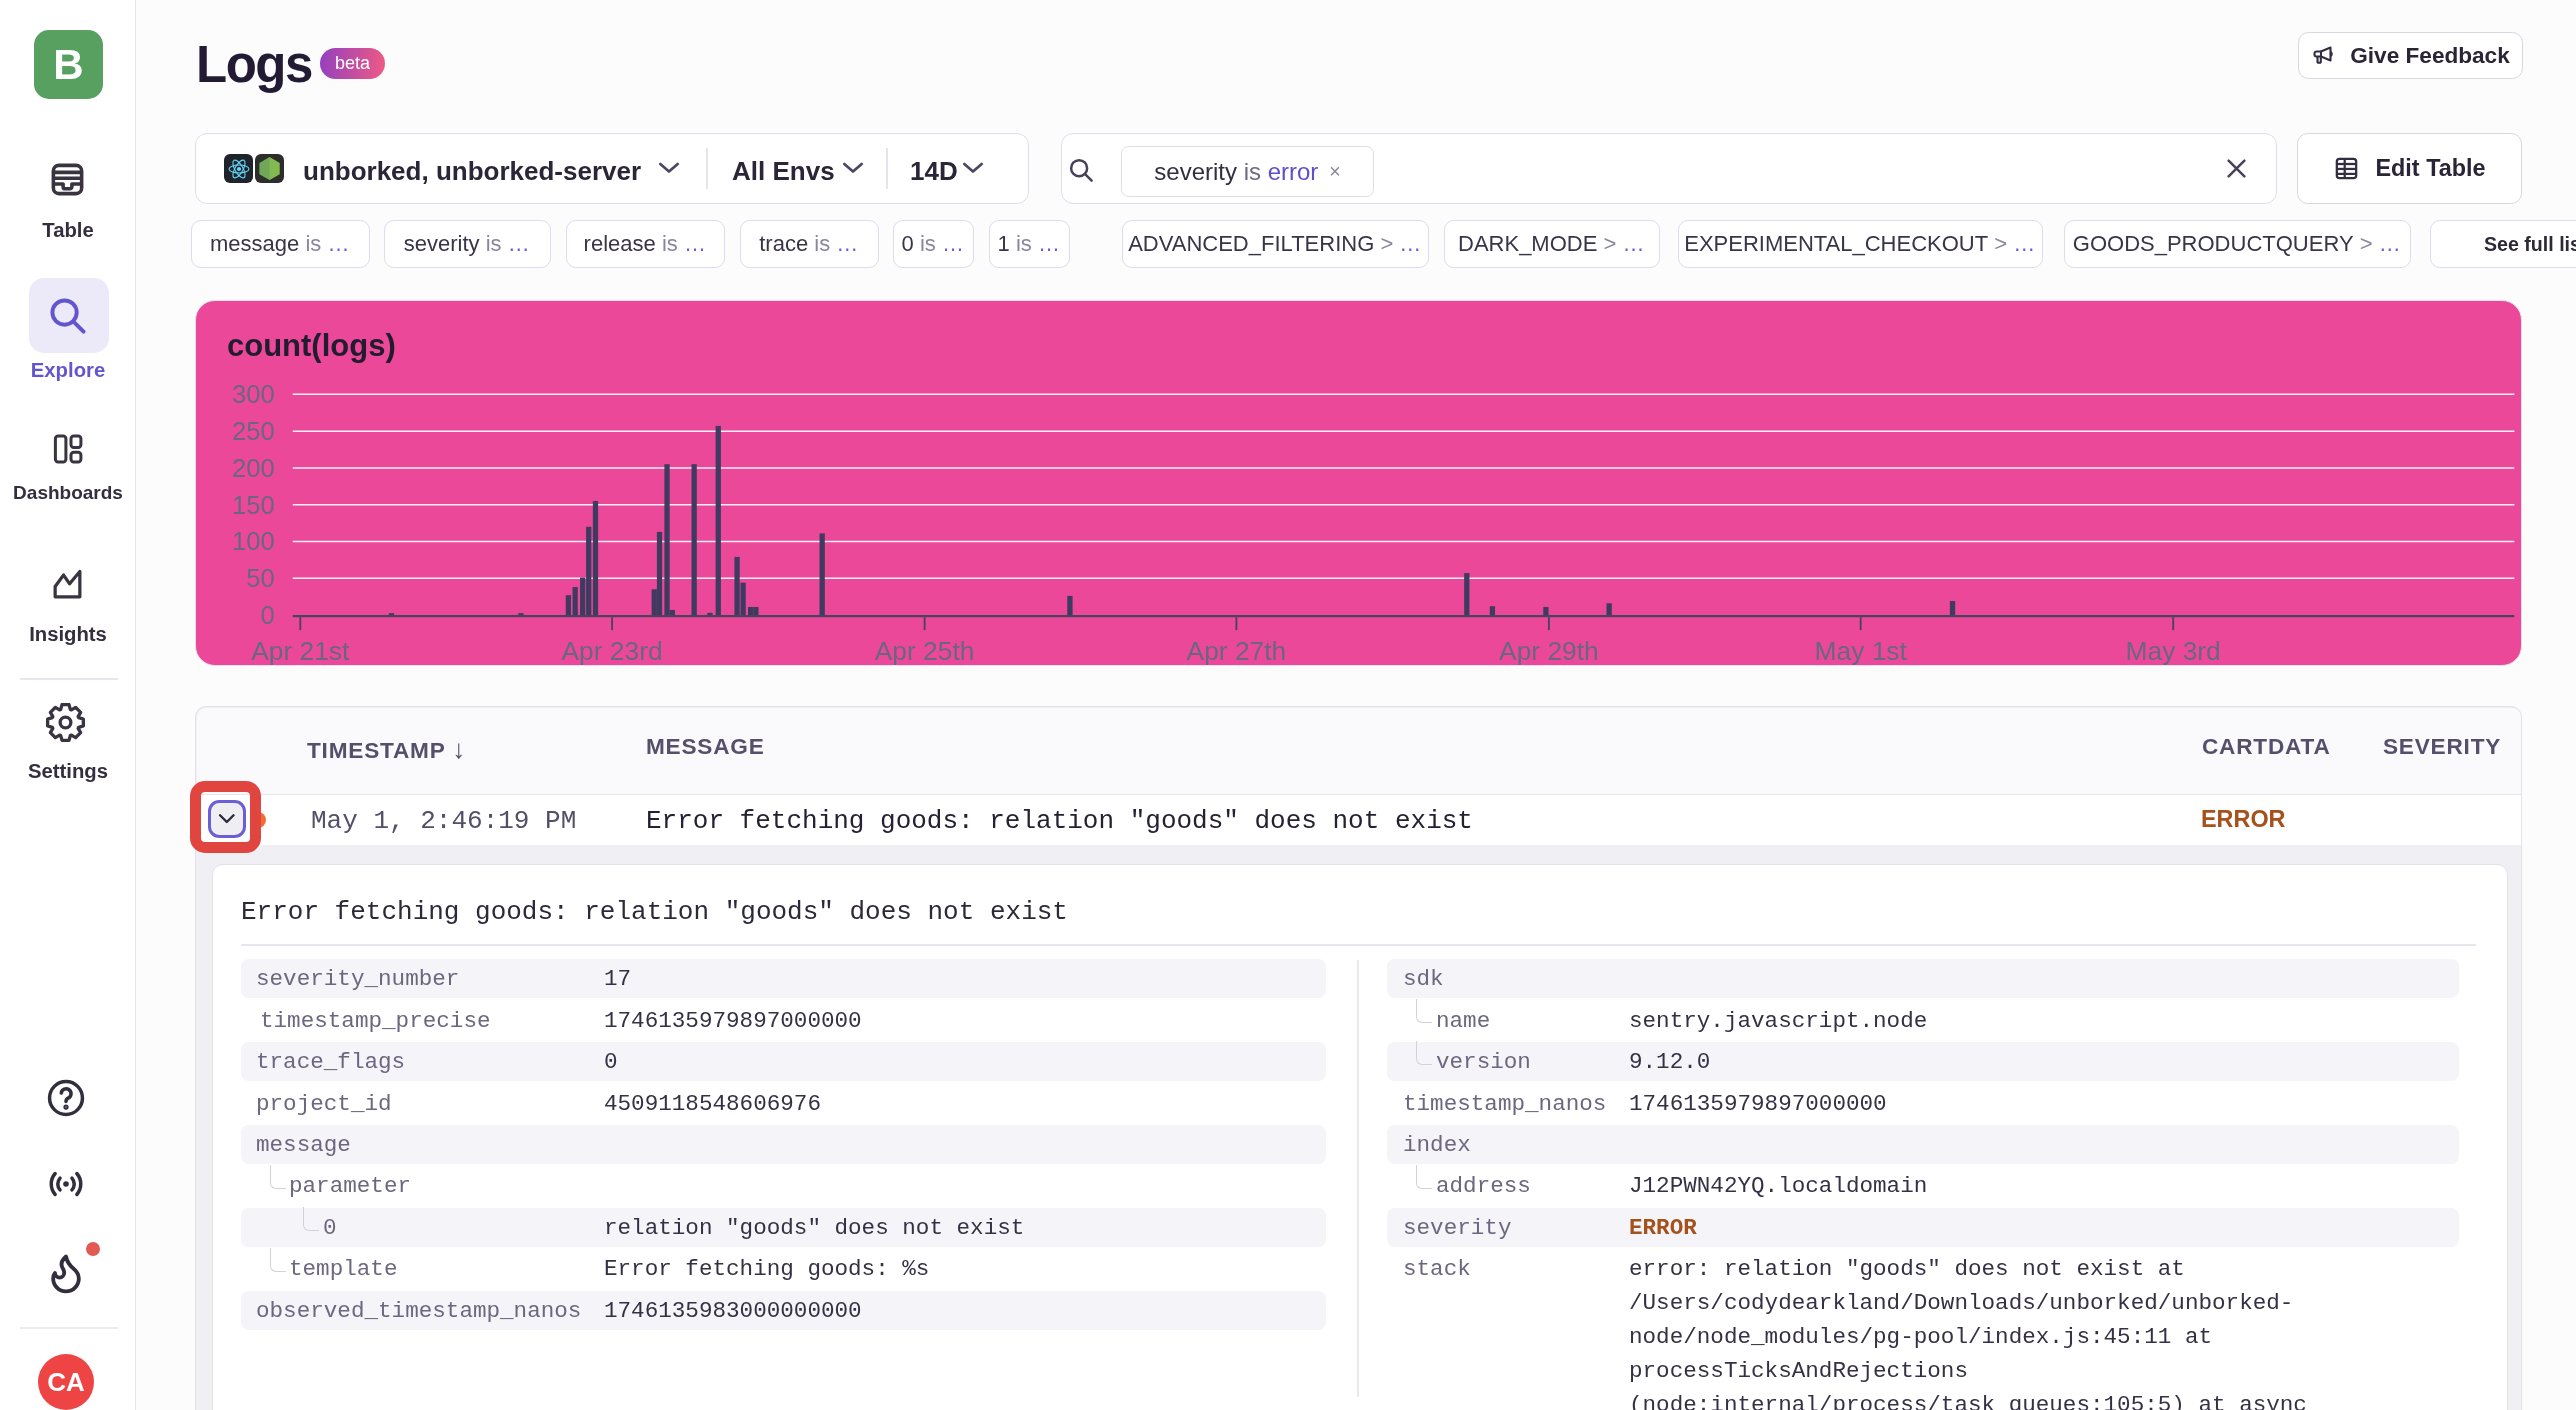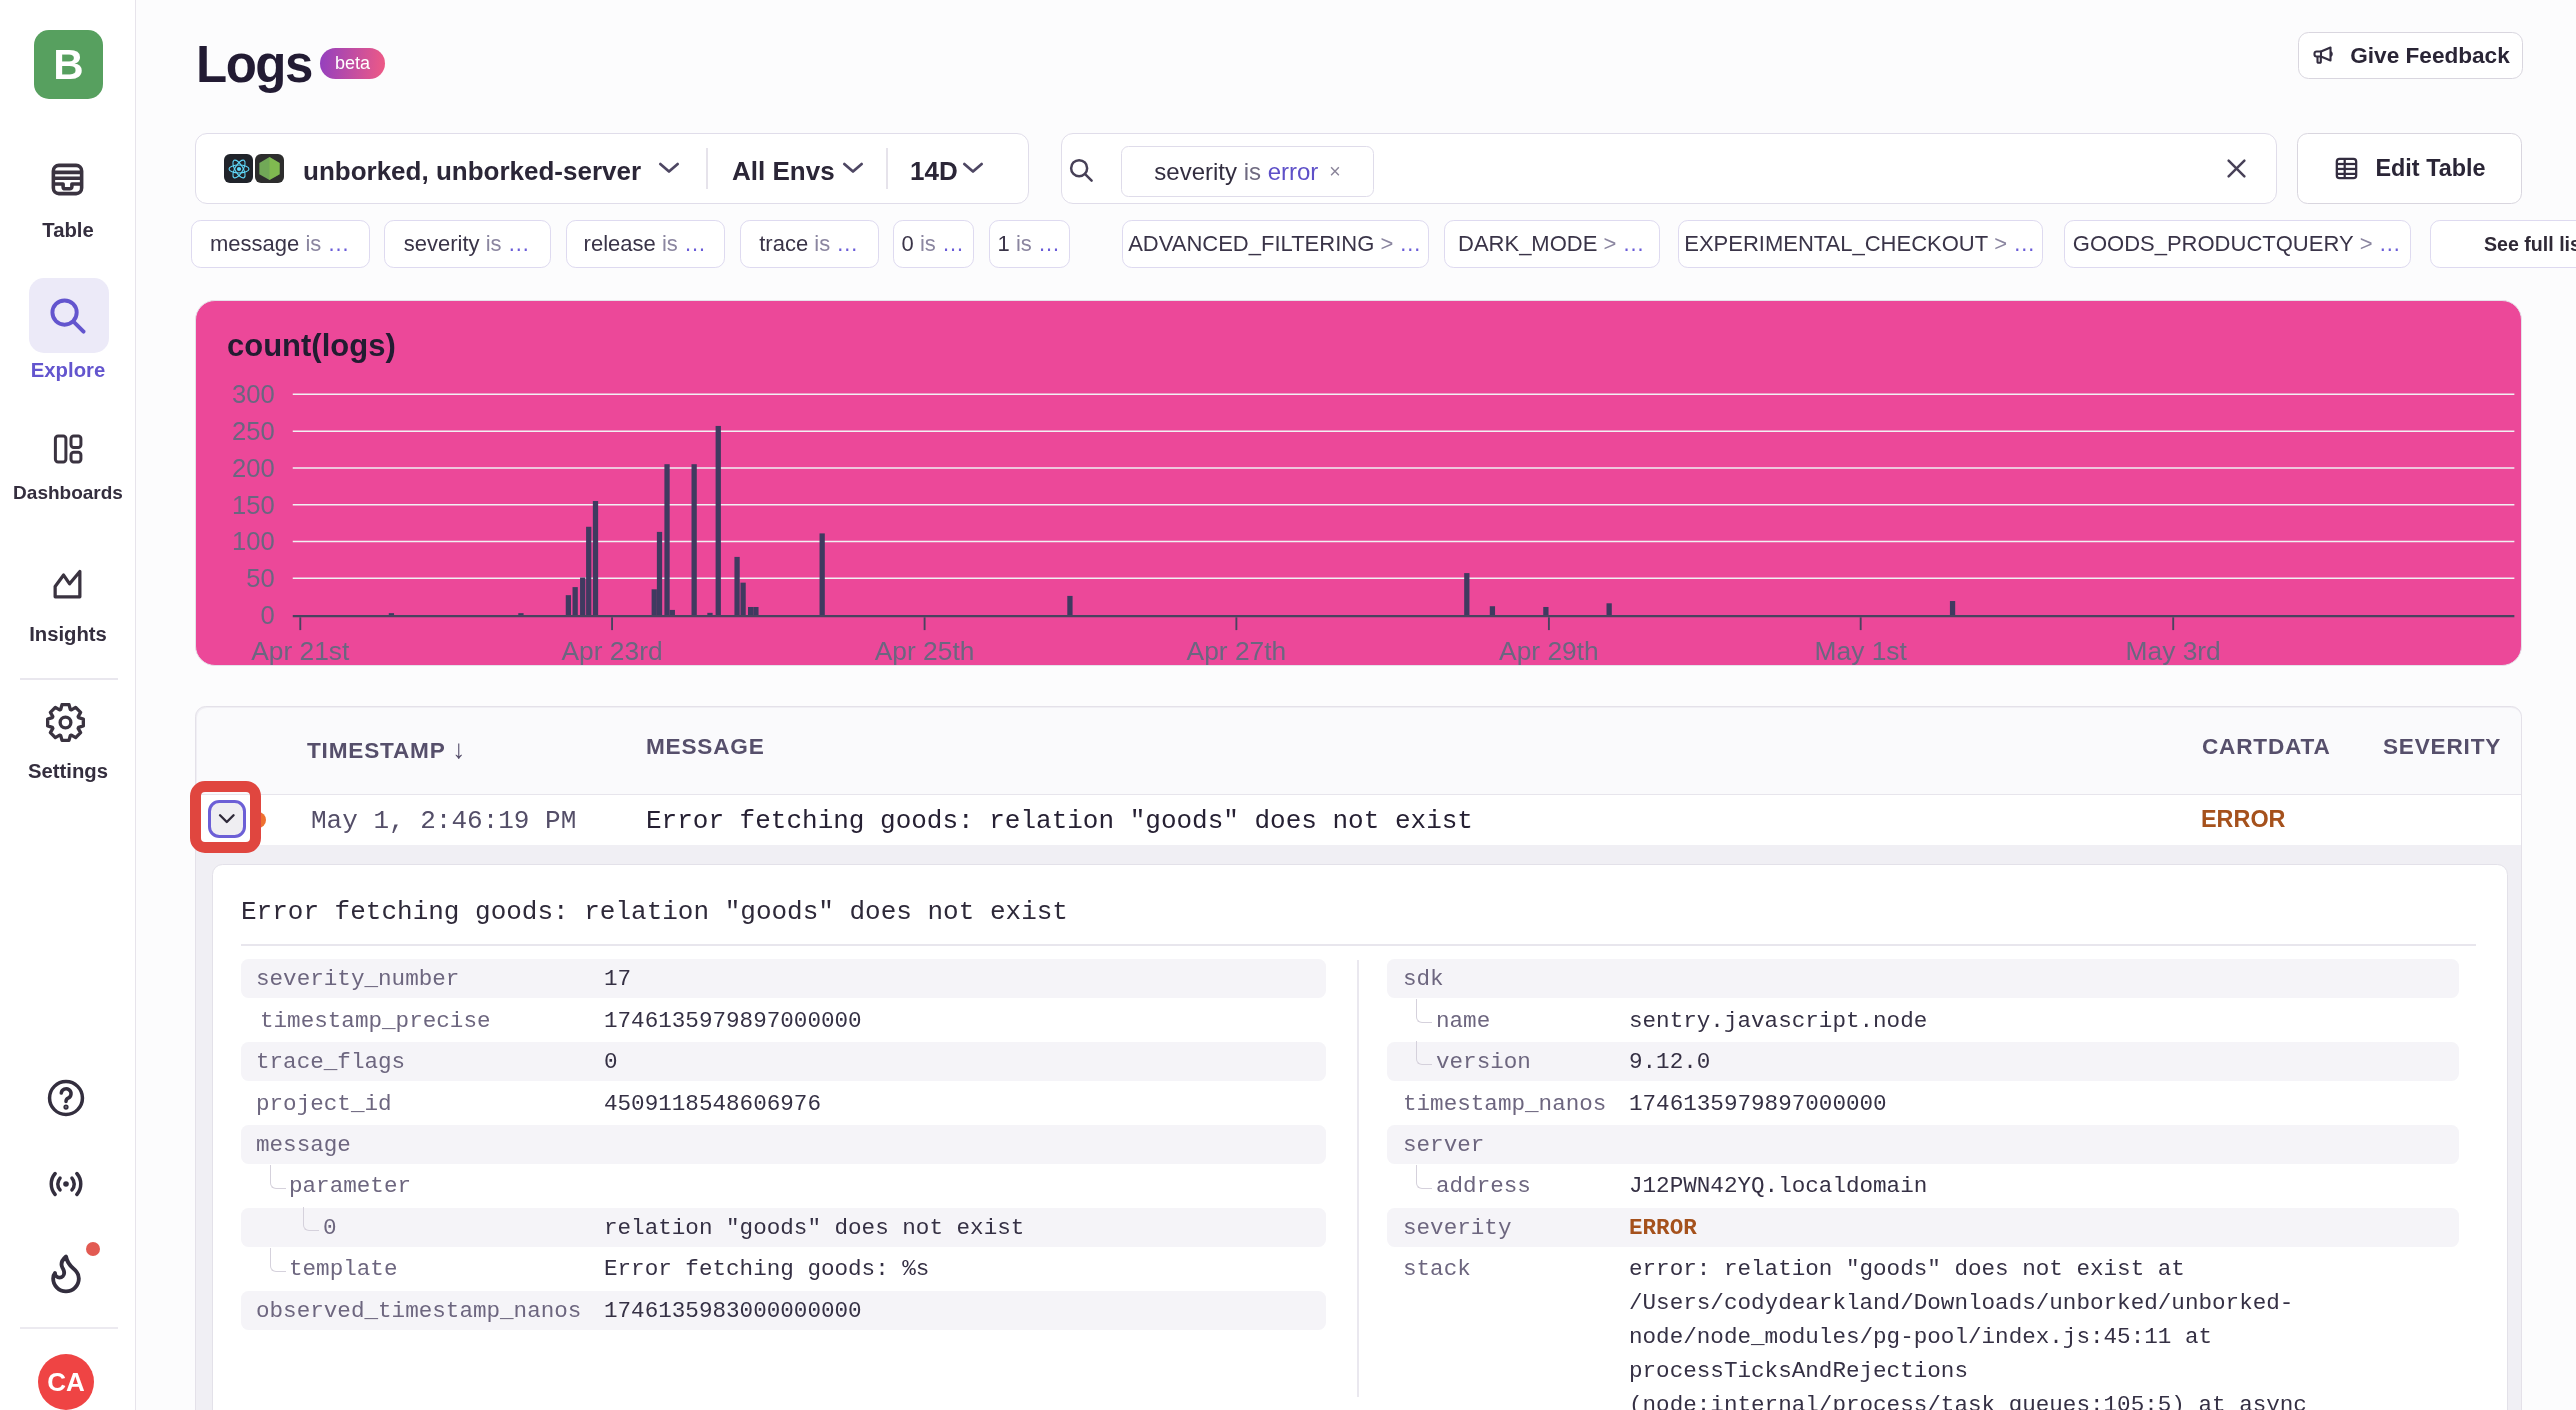--- a/index.html
+++ b/index.html
@@ -247,21 +247,21 @@
     <div style="position:absolute;left:1416px;top:999px;width:15px;height:23.4px;border-left:1.5px solid #d5d1dc;border-bottom:1.5px solid #d5d1dc;border-bottom-left-radius:6px"></div>
     <div class="mk" style="left:1436px;top:1008px">name</div>
     <div class="mv" style="left:1629px;top:1008px">sentry.javascript.node</div>
     <div style="position:absolute;left:1387px;top:1042px;width:1072px;height:39px;background:#f5f4f8;border-radius:7.5px"></div>
     <div style="position:absolute;left:1416px;top:1041px;width:15px;height:23.4px;border-left:1.5px solid #d5d1dc;border-bottom:1.5px solid #d5d1dc;border-bottom-left-radius:6px"></div>
     <div class="mk" style="left:1436px;top:1049px">version</div>
     <div class="mv" style="left:1629px;top:1049px">9.12.0</div>
     <div class="mk" style="left:1403px;top:1091px">timestamp_nanos</div>
     <div class="mv" style="left:1629px;top:1091px">1746135979897000000</div>
     <div style="position:absolute;left:1387px;top:1125px;width:1072px;height:39px;background:#f5f4f8;border-radius:7.5px"></div>
-    <div class="mk" style="left:1403px;top:1132px">server</div>
+    <div class="mk" style="left:1403px;top:1132px">index</div>
     <div style="position:absolute;left:1416px;top:1165px;width:15px;height:23.4px;border-left:1.5px solid #d5d1dc;border-bottom:1.5px solid #d5d1dc;border-bottom-left-radius:6px"></div>
     <div class="mk" style="left:1436px;top:1173px">address</div>
     <div class="mv" style="left:1629px;top:1173px">J12PWN42YQ.localdomain</div>
     <div style="position:absolute;left:1387px;top:1208px;width:1072px;height:39px;background:#f5f4f8;border-radius:7.5px"></div>
     <div class="mk" style="left:1403px;top:1215px">severity</div>
     <div class="mvE" style="left:1629px;top:1215px">ERROR</div>
     <div class="mk" style="left:1403px;top:1256px">stack</div>
     <div class="mv" style="left:1629px;top:1256px">error: relation "goods" does not exist at</div>
     <div class="mv" style="left:1629px;top:1290px">/Users/codydearkland/Downloads/unborked/unborked-</div>
     <div class="mv" style="left:1629px;top:1324px">node/node_modules/pg-pool/index.js:45:11 at</div>

